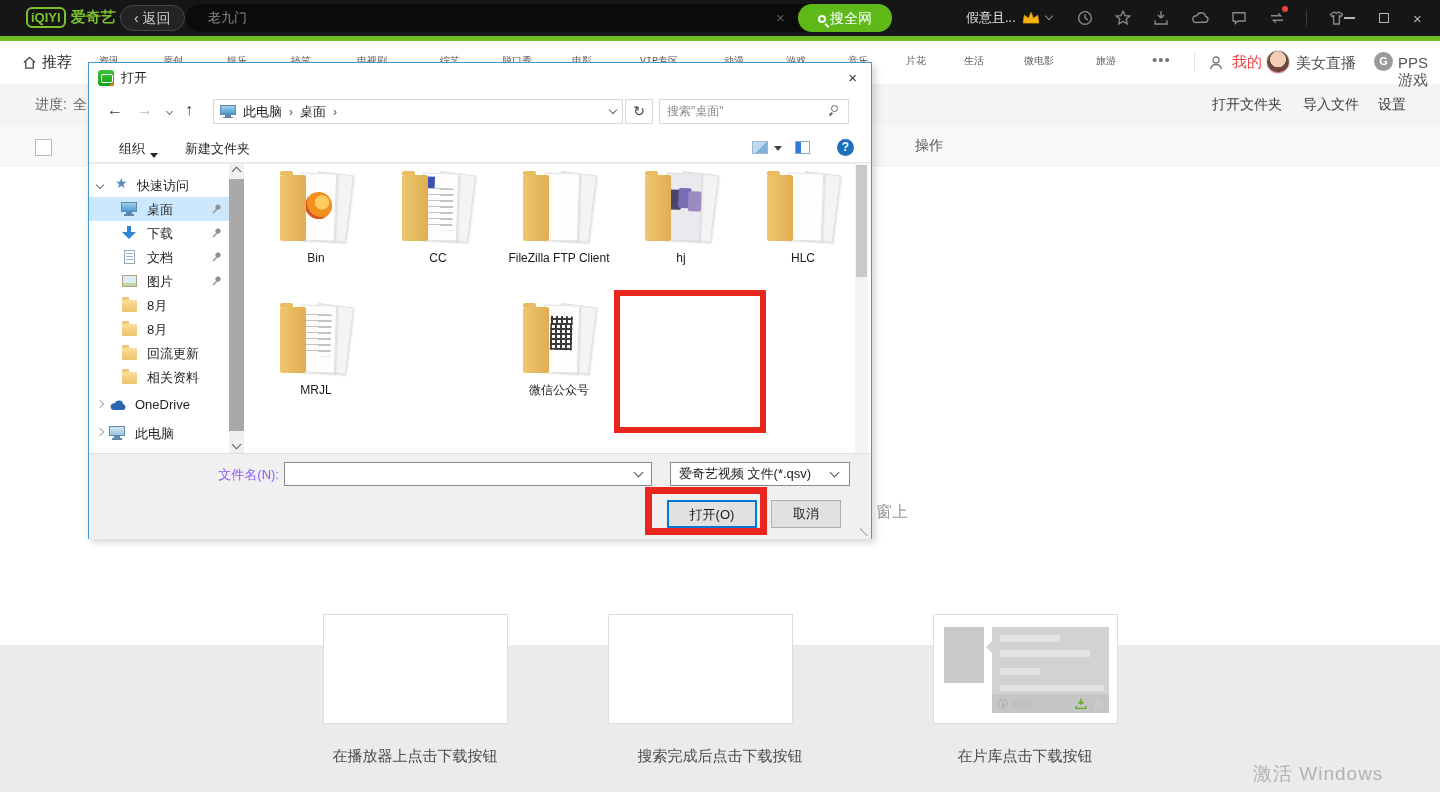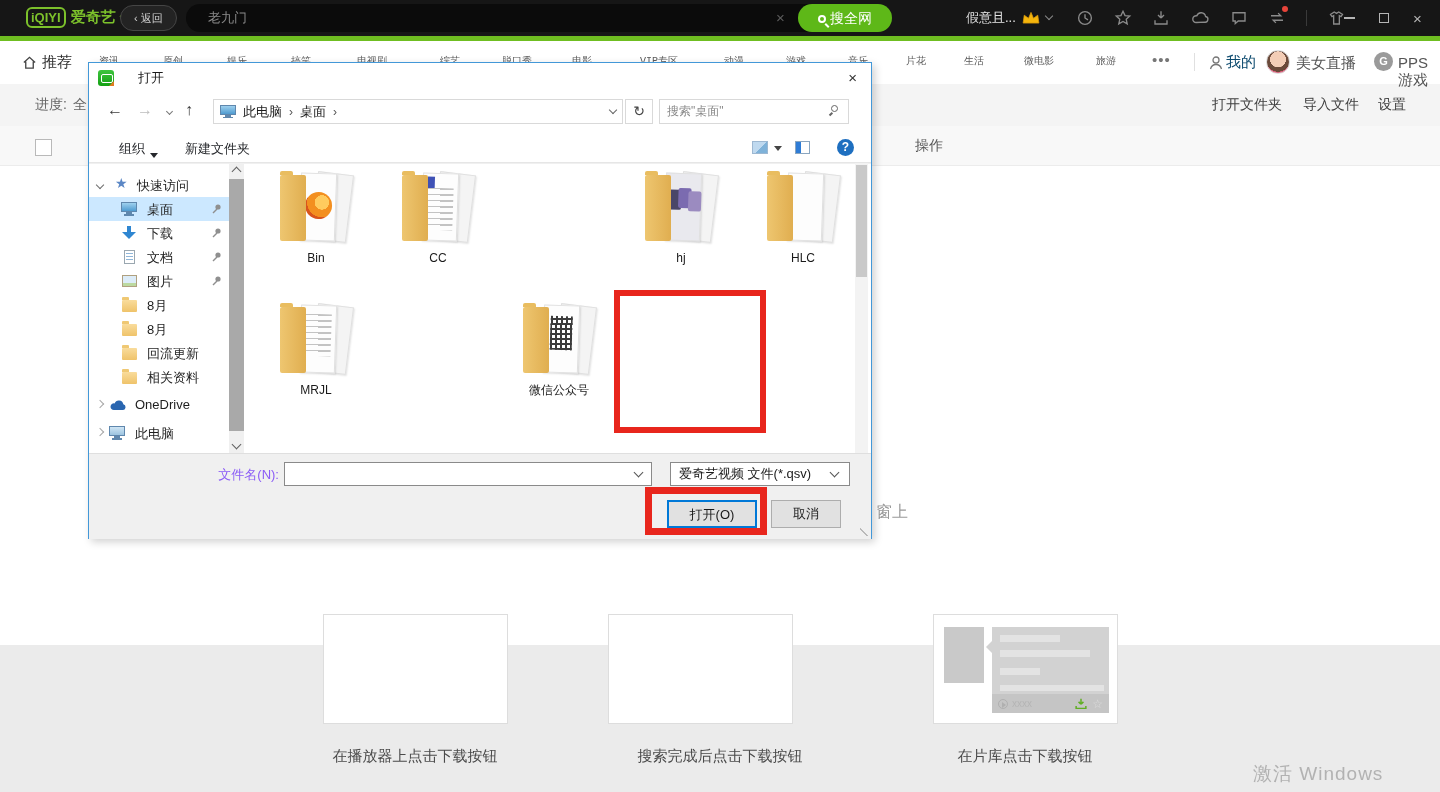--- a/index.html
+++ b/index.html
@@ -5,21 +5,21 @@
   *{margin:0;padding:0;box-sizing:border-box;font-family:"Liberation Sans",sans-serif;}
   html,body{width:1440px;height:792px;overflow:hidden;background:#ebebeb;position:relative;}
 
   
   .topbar{position:absolute;left:0;top:0;width:1440px;height:36px;background:#161616;z-index:5;}
   .greenline{position:absolute;left:0;top:36px;width:1440px;height:5px;background:#6fbe21;z-index:5;}
   .logo{position:absolute;left:26px;top:7px;display:flex;align-items:center;gap:5px;color:#7cc12b;}
   .logo .mark{border:2px solid #7cc12b;border-radius:6px;font-weight:bold;font-size:13px;padding:0 3px;line-height:17px;}
   .logo .txt{font-size:15px;font-weight:bold;}
   .logo .lchev{width:7px;height:7px;border-right:2px solid #7cc12b;border-bottom:2px solid #7cc12b;transform:rotate(45deg);margin-top:-3px;}
-  .backbtn{position:absolute;left:120px;top:5px;height:26px;padding:0 13px;border:1px solid #454545;border-radius:13px;background:#232323;color:#cfcfcf;font-size:11px;line-height:24px;}
+  .backbtn{position:absolute;left:120px;top:5px;height:26px;padding:0 13px;border:1px solid #454545;border-radius:13px;background:#232323;color:#cfcfcf;font-size:14px;line-height:24px;}
   .searchwrap{position:absolute;left:186px;top:4px;width:706px;height:28px;}
   .searchbox{position:absolute;left:0;top:0;width:628px;height:28px;background:#0b0b0b;border-radius:14px 0 0 14px;color:#8a8a8a;font-size:13px;line-height:28px;padding-left:22px;}
   .sclear{position:absolute;left:590px;top:0;color:#5c5c5c;font-size:15px;line-height:28px;}
   .searchbtn{position:absolute;left:612px;top:0;width:94px;height:28px;background:#5eb818;border-radius:14px;color:#fff;font-size:14px;line-height:28px;text-align:center;}
   .searchbtn .mag{display:inline-block;width:8px;height:8px;border:2px solid #fff;border-radius:50%;position:relative;margin-right:4px;}
   .searchbtn .mag:after{content:"";position:absolute;width:2px;height:5px;background:#fff;left:6px;top:6px;transform:rotate(-45deg);}
   .userarea{position:absolute;left:966px;top:0;height:36px;display:flex;align-items:center;gap:6px;color:#e6e6e6;font-size:13px;}
   .ticonrow{position:absolute;left:1076px;top:0;height:36px;display:flex;align-items:center;gap:20px;}
   .ticonrow svg{display:block;}
   .tdiv{width:1px;height:16px;background:#3a3a3a;}
@@ -28,21 +28,21 @@
   .minbar{width:11px;height:2px;background:#b5b5b5;}
   .maxbox{width:10px;height:10px;border:1.5px solid #b5b5b5;}
   .closex{font-size:15px;line-height:1;}
 
   
   .navbar{position:absolute;left:0;top:41px;width:1440px;height:43px;background:#ffffff;z-index:2;}
   .navhome{position:absolute;left:22px;top:12px;font-size:15px;color:#333;display:flex;gap:5px;align-items:center;}
   .navitem{position:absolute;top:13px;font-size:10px;color:#5a5a5a;white-space:nowrap;font-family:Liberation Mono, monospace;}
   .navmore{position:absolute;top:10px;font-size:15px;color:#777;letter-spacing:1px;}
   .navdiv{position:absolute;top:12px;width:1px;height:18px;background:#e0e0e0;}
-  .navmine{position:absolute;top:12px;display:flex;align-items:center;gap:2px;font-size:15px;color:#0c4a6e;}
+  .navmine{position:absolute;top:12px;display:flex;align-items:center;gap:8px;font-size:15px;color:#ef4444;}
   .avatar{position:absolute;top:9px;width:24px;height:24px;border-radius:50%;background:radial-gradient(circle at 50% 38%,#f3cdb6 0 45%,#6b4a3a 46% 70%,#d8607a 71%);border:1px solid #ddd;}
   .navlive{position:absolute;top:13px;font-size:15px;color:#555;}
   .ppsicon{position:absolute;top:11px;width:19px;height:19px;border-radius:50%;background:#9a9a9a;color:#fff;font-size:11px;font-weight:bold;text-align:center;line-height:19px;}
   .navpps{position:absolute;top:13px;font-size:15px;color:#555;}
 
   
   .toolbar2{position:absolute;left:0;top:84px;width:1440px;height:42px;background:#f4f4f4;z-index:1;}
   .progress{position:absolute;left:35px;top:12px;font-size:14px;color:#666;}
   .progval{position:absolute;left:73px;top:12px;font-size:14px;color:#666;}
   .t2act{position:absolute;top:12px;font-size:14px;color:#404040;}
@@ -63,21 +63,21 @@
   .cbar{position:absolute;background:#e3e3e3;height:7px;}
   .cbottom{position:absolute;left:0;bottom:0;width:117px;height:19px;background:#c5c5c5;display:flex;align-items:center;padding:0 6px;gap:4px;}
   .cplay{width:10px;height:10px;border:1px solid #b0b0b0;border-radius:50%;position:relative;flex:none;}
   .cplay:after{content:"";position:absolute;left:3px;top:2px;border-left:4px solid #b0b0b0;border-top:3px solid transparent;border-bottom:3px solid transparent;}
   .cxxxx{font-size:10px;color:#b5b5b5;flex:1;}
   .cstar{font-size:12px;color:#dcdcdc;}
   .watermark{position:absolute;left:1253px;top:761px;font-size:19px;color:#b2b2b2;letter-spacing:1px;}
 
   
   .dialog{position:absolute;left:88px;top:62px;width:784px;height:477px;background:#fff;border:1px solid #4398d8;box-shadow:3px 3px 8px rgba(0,0,0,.18);z-index:10;}
-  .dtitle{position:absolute;left:0;top:0;width:100%;height:30px;display:flex;align-items:center;padding-left:9px;gap:24px;font-size:13px;color:#1a1a1a;}
+  .dtitle{position:absolute;left:0;top:0;width:100%;height:30px;display:flex;align-items:center;padding-left:9px;gap:7px;font-size:13px;color:#1a1a1a;}
   .appico{width:16px;height:16px;border-radius:3px;background:linear-gradient(#3ec43e,#13a113);position:relative;}
   .appico:before{content:"";position:absolute;left:3px;top:4px;width:10px;height:7px;border:1.5px solid #fff;border-radius:2px;}
   .appico:after{content:"";position:absolute;right:0;bottom:0;border-left:5px solid transparent;border-bottom:5px solid #e07a1f;}
   .dclose{position:absolute;right:14px;top:6px;font-size:15px;color:#333;}
   .dnav{position:absolute;left:0;top:34px;width:100%;height:32px;}
   .dnavico{position:absolute;top:4px;font-size:16px;color:#3b3b3b;}
   .dim{color:#bdbdbd;}
   .tinychev{position:absolute;top:12px;width:5px;height:5px;border-right:1.2px solid #777;border-bottom:1.2px solid #777;transform:rotate(45deg);}
   .crumbbox{position:absolute;left:124px;top:2px;width:410px;height:25px;border:1px solid #d9d9d9;background:#fff;display:flex;align-items:center;padding:0 6px;gap:7px;font-size:13px;color:#1a1a1a;}
   .crumbsep{color:#555;font-size:12px;}
@@ -446,20 +446,29 @@
       <div class="pg pg3"></div>
         <div class="pg pg2"></div>
       <div class="pg pg1">
           <span class="deco-tab"></span>
           <span class="deco-lines"></span>
         </div>
       <div class="fol-back"></div>
     </div>
     <div class="flabel">CC</div>
   </div>
+  <div class="fitem" style="left:412px;top:106px">
+    <div class="ficon">
+      <div class="pg pg3"></div>
+        <div class="pg pg2"></div>
+        <div class="pg pg1"></div>
+      <div class="fol-back"></div>
+    </div>
+    <div class="flabel">FileZilla FTP Client</div>
+  </div>
   <div class="fitem" style="left:534px;top:106px">
     <div class="ficon">
       <div class="pg pg2"></div>
       <div class="pg pg1" style="background:#e9e9ee">
         <span class="deco-media">
             <i style="left:0;top:4px;background:#4a4668"></i>
             <i style="left:10px;top:2px;background:#7b6bb0"></i>
             <i style="left:20px;top:5px;background:#9b8bc0"></i>
           </span>
       </div>

